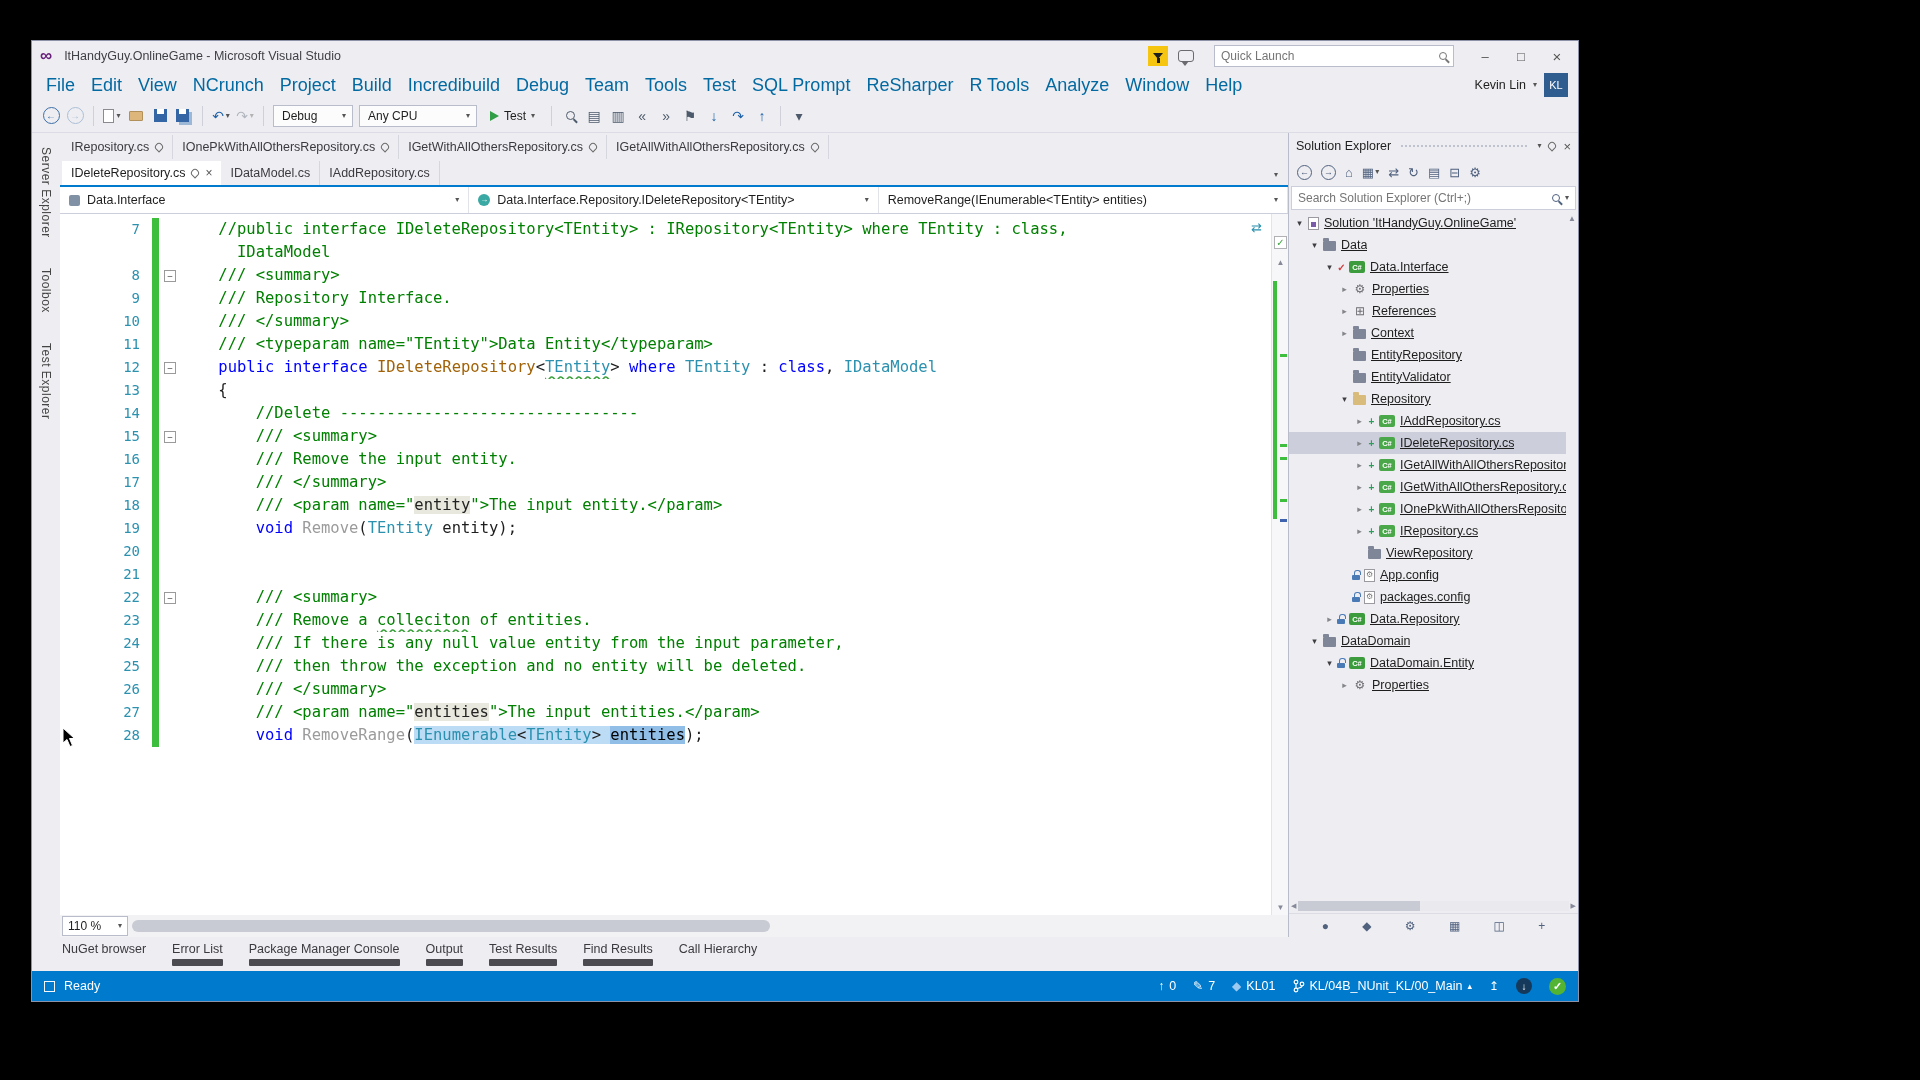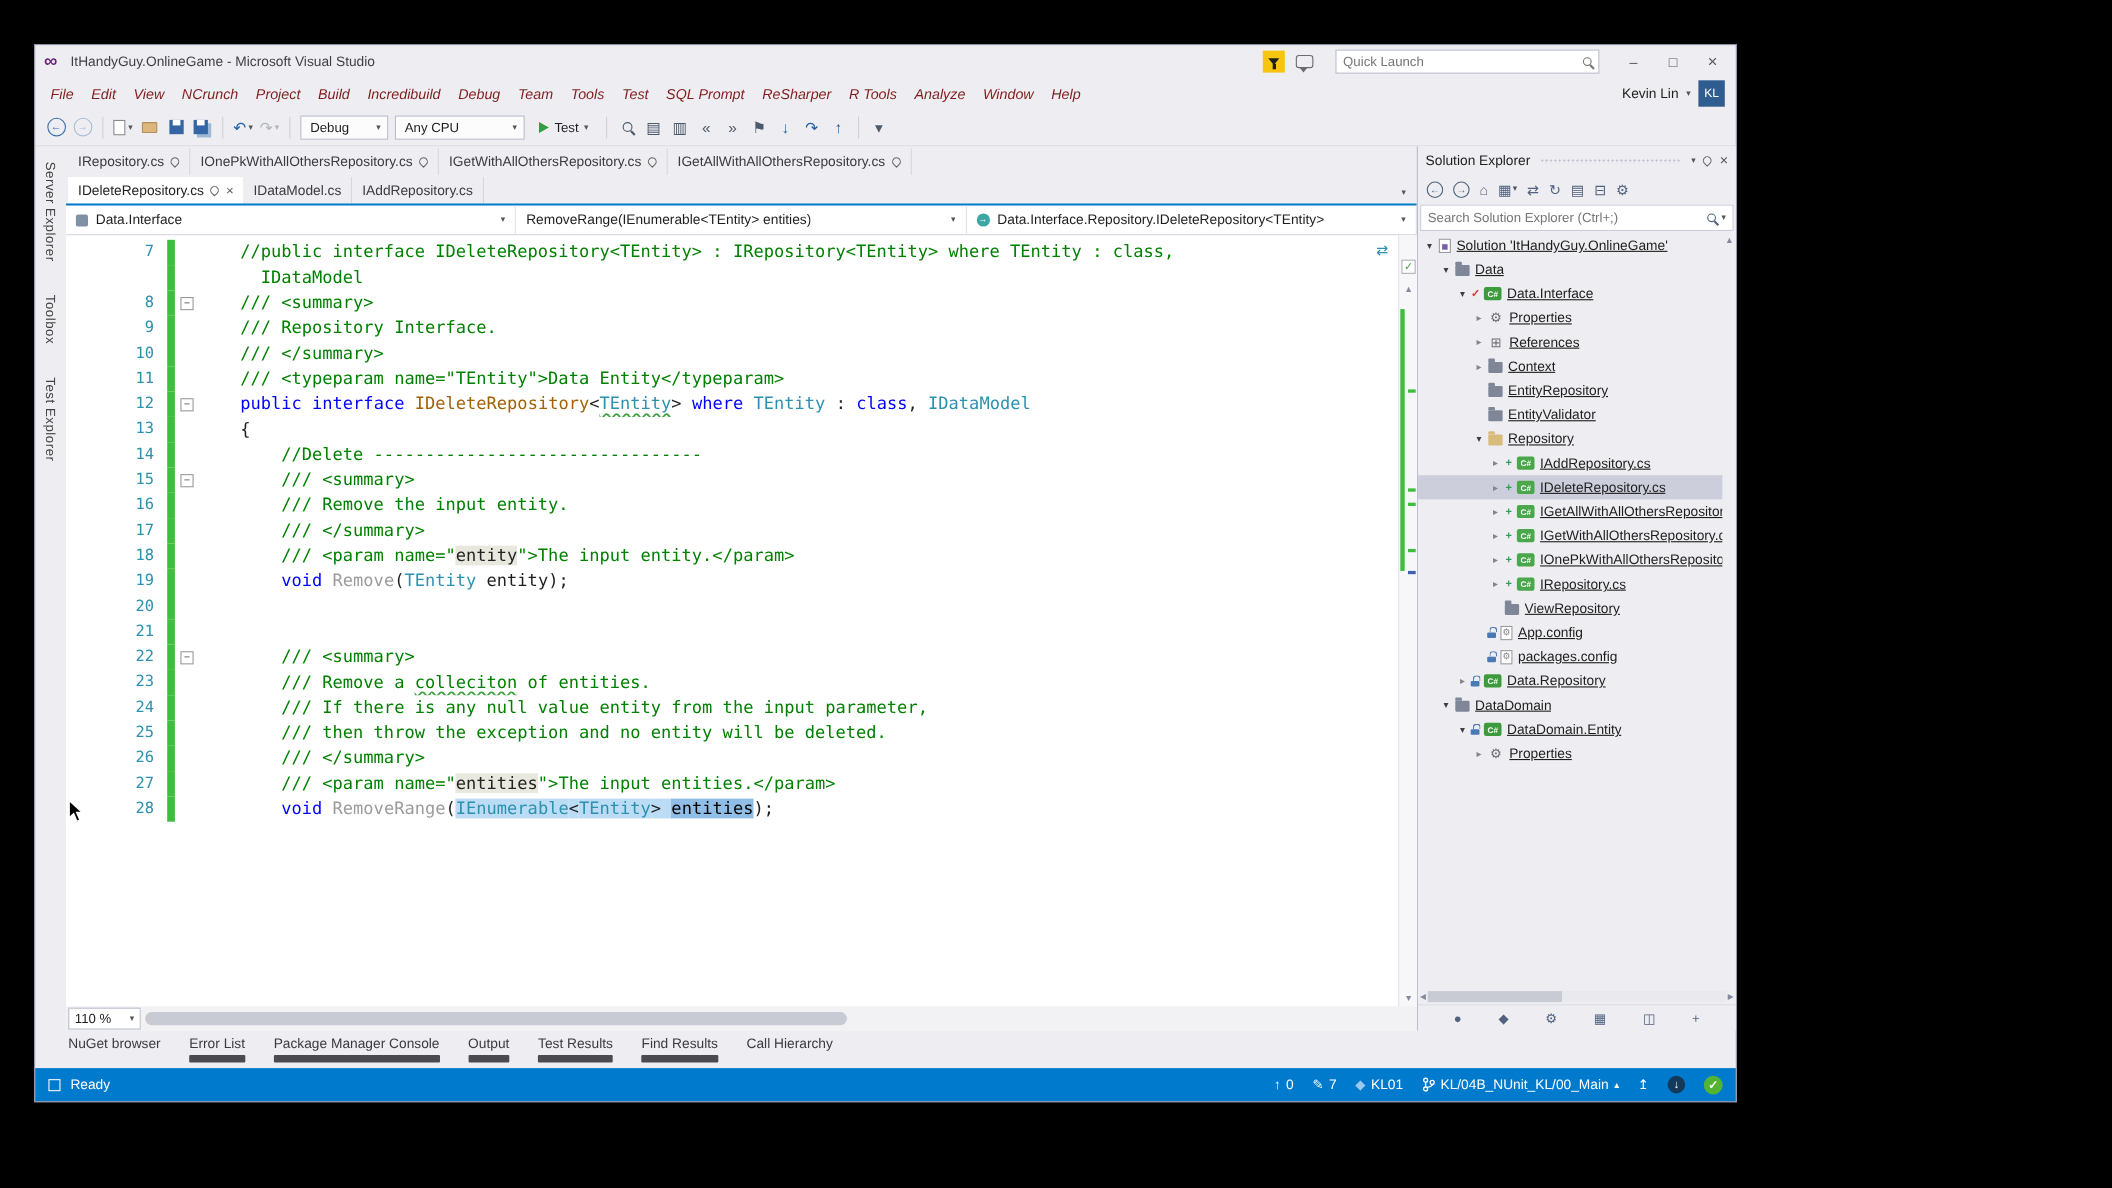--- a/index.html
+++ b/index.html
@@ -25,21 +25,21 @@
   .magnifier { width:8px; height:8px; border:1.5px solid #777; border-radius:50%; position:relative; flex:none; }
   .magnifier::after { content:""; position:absolute; width:5px; height:1.5px; background:#777; transform:rotate(45deg); right:-4px; bottom:-2px; }
   .win-btn { width:30px; height:22px; display:flex; align-items:center; justify-content:center; color:#555; font-size:13px; }
   .btn-min::before { content:"–"; }
   .btn-max::before { content:"□"; }
   .btn-close::before { content:"×"; font-size:15px; }
 
   
   .menubar { height:28px; display:flex; align-items:center; padding:0 6px; flex:none; }
   .menu-items { display:flex; }
-  .menu-item { padding:4px 8px; font-size:13px; color:#7f1d1d; cursor:default;font-style:italic; }
+  .menu-item { padding:4px 8px; font-size:18px; color:#0369a1; cursor:default; }
   .menu-right { margin-left:auto; display:flex; align-items:center; gap:7px; padding-right:4px; }
   .user-name { font-size:12.5px; color:#1E1E1E; }
   .avatar { width:24px; height:24px; background:#2F5D8F; color:#fff; font-size:11px; display:flex; align-items:center; justify-content:center; }
   .caret { font-size:8px; color:#555; line-height:1; }
   .caret::before { content:"▾"; }
   .close-x::before { content:"×"; font-size:13px; color:#555; }
 
   
   .toolbar { height:34px; display:flex; align-items:center; padding:0 10px; gap:6px; flex:none; border-bottom:1px solid #DCDDE4; }
   .tbtn { min-width:18px; height:24px; display:flex; align-items:center; justify-content:center; gap:2px; }
@@ -359,26 +359,26 @@
       </div>
       <div class="doc-blue-line"></div>
 
       <div class="navbar">
         <div class="nav-combo">
           <span class="nav-ic-project"></span>
           <span class="nav-text">Data.Interface</span>
           <span class="caret"></span>
         </div>
         <div class="nav-combo">
-          <span class="nav-text">RemoveRange(IEnumerable&lt;TEntity&gt; entities)</span>
+          <span class="nav-ic-interface"></span>
+          <span class="nav-text">Data.Interface.Repository.IDeleteRepository&lt;TEntity&gt;</span>
           <span class="caret"></span>
         </div>
         <div class="nav-combo">
-          <span class="nav-ic-interface"></span>
-          <span class="nav-text">Data.Interface.Repository.IDeleteRepository&lt;TEntity&gt;</span>
+          <span class="nav-text">RemoveRange(IEnumerable&lt;TEntity&gt; entities)</span>
           <span class="caret"></span>
         </div>
       </div>
 
       <div class="editor-wrap">
         <div id="code-lines" class="code-scroll">
             <div class="crow">
               <span class="lnum">7</span>
               <span class="nc-strip"></span>
               <span class="fcell"></span>

